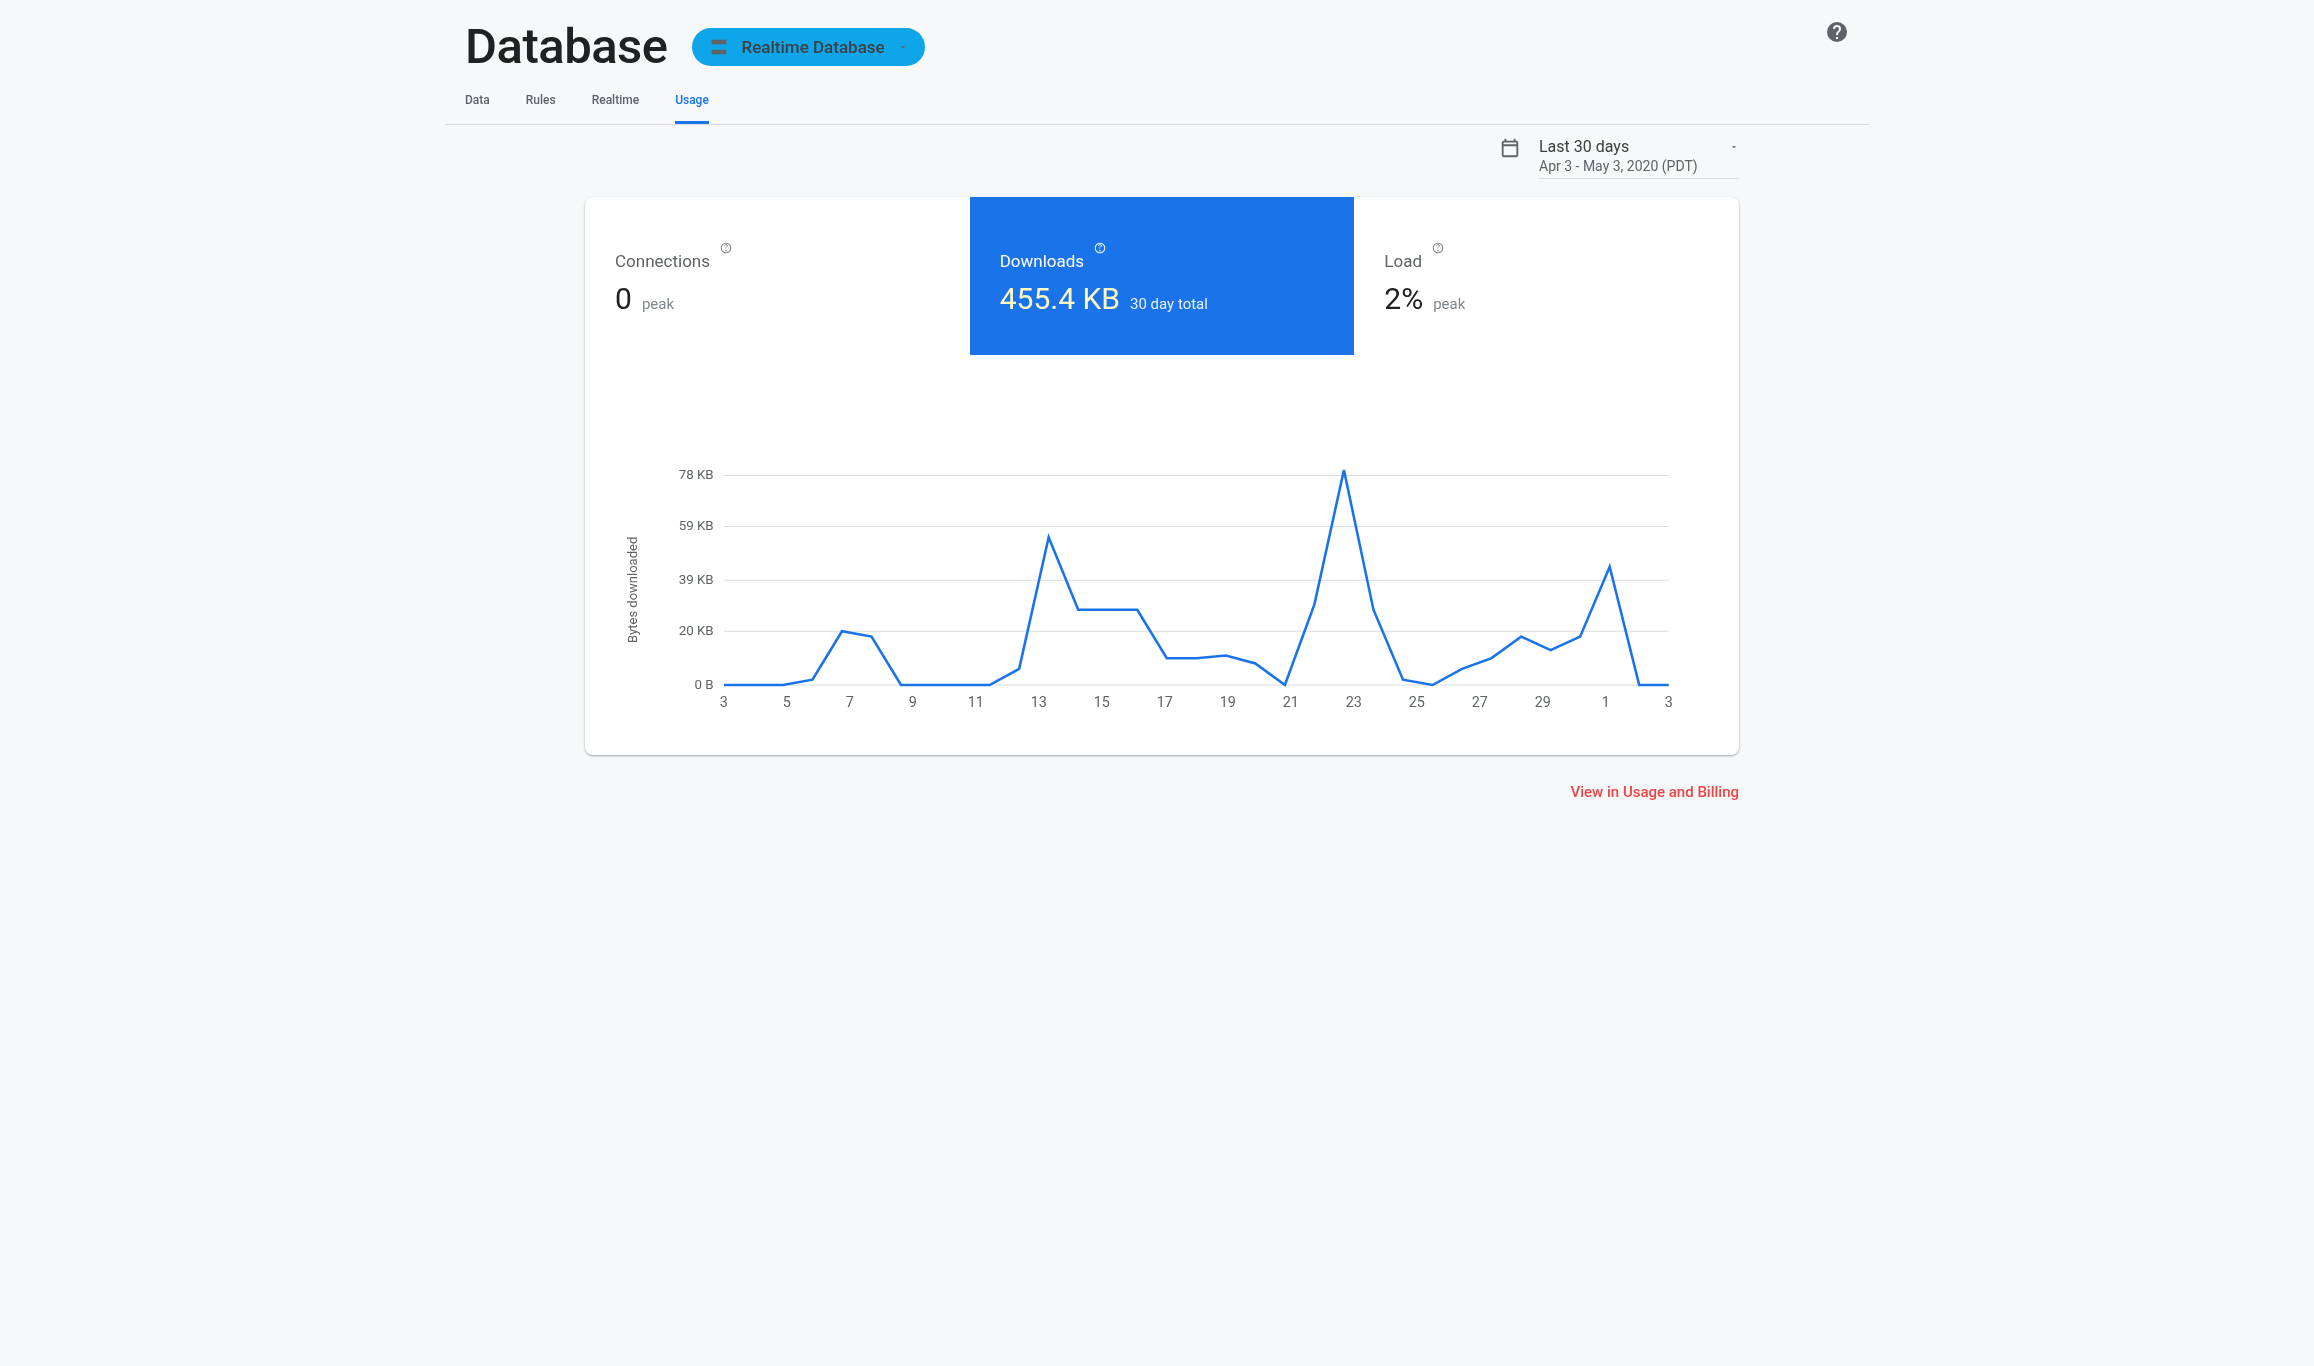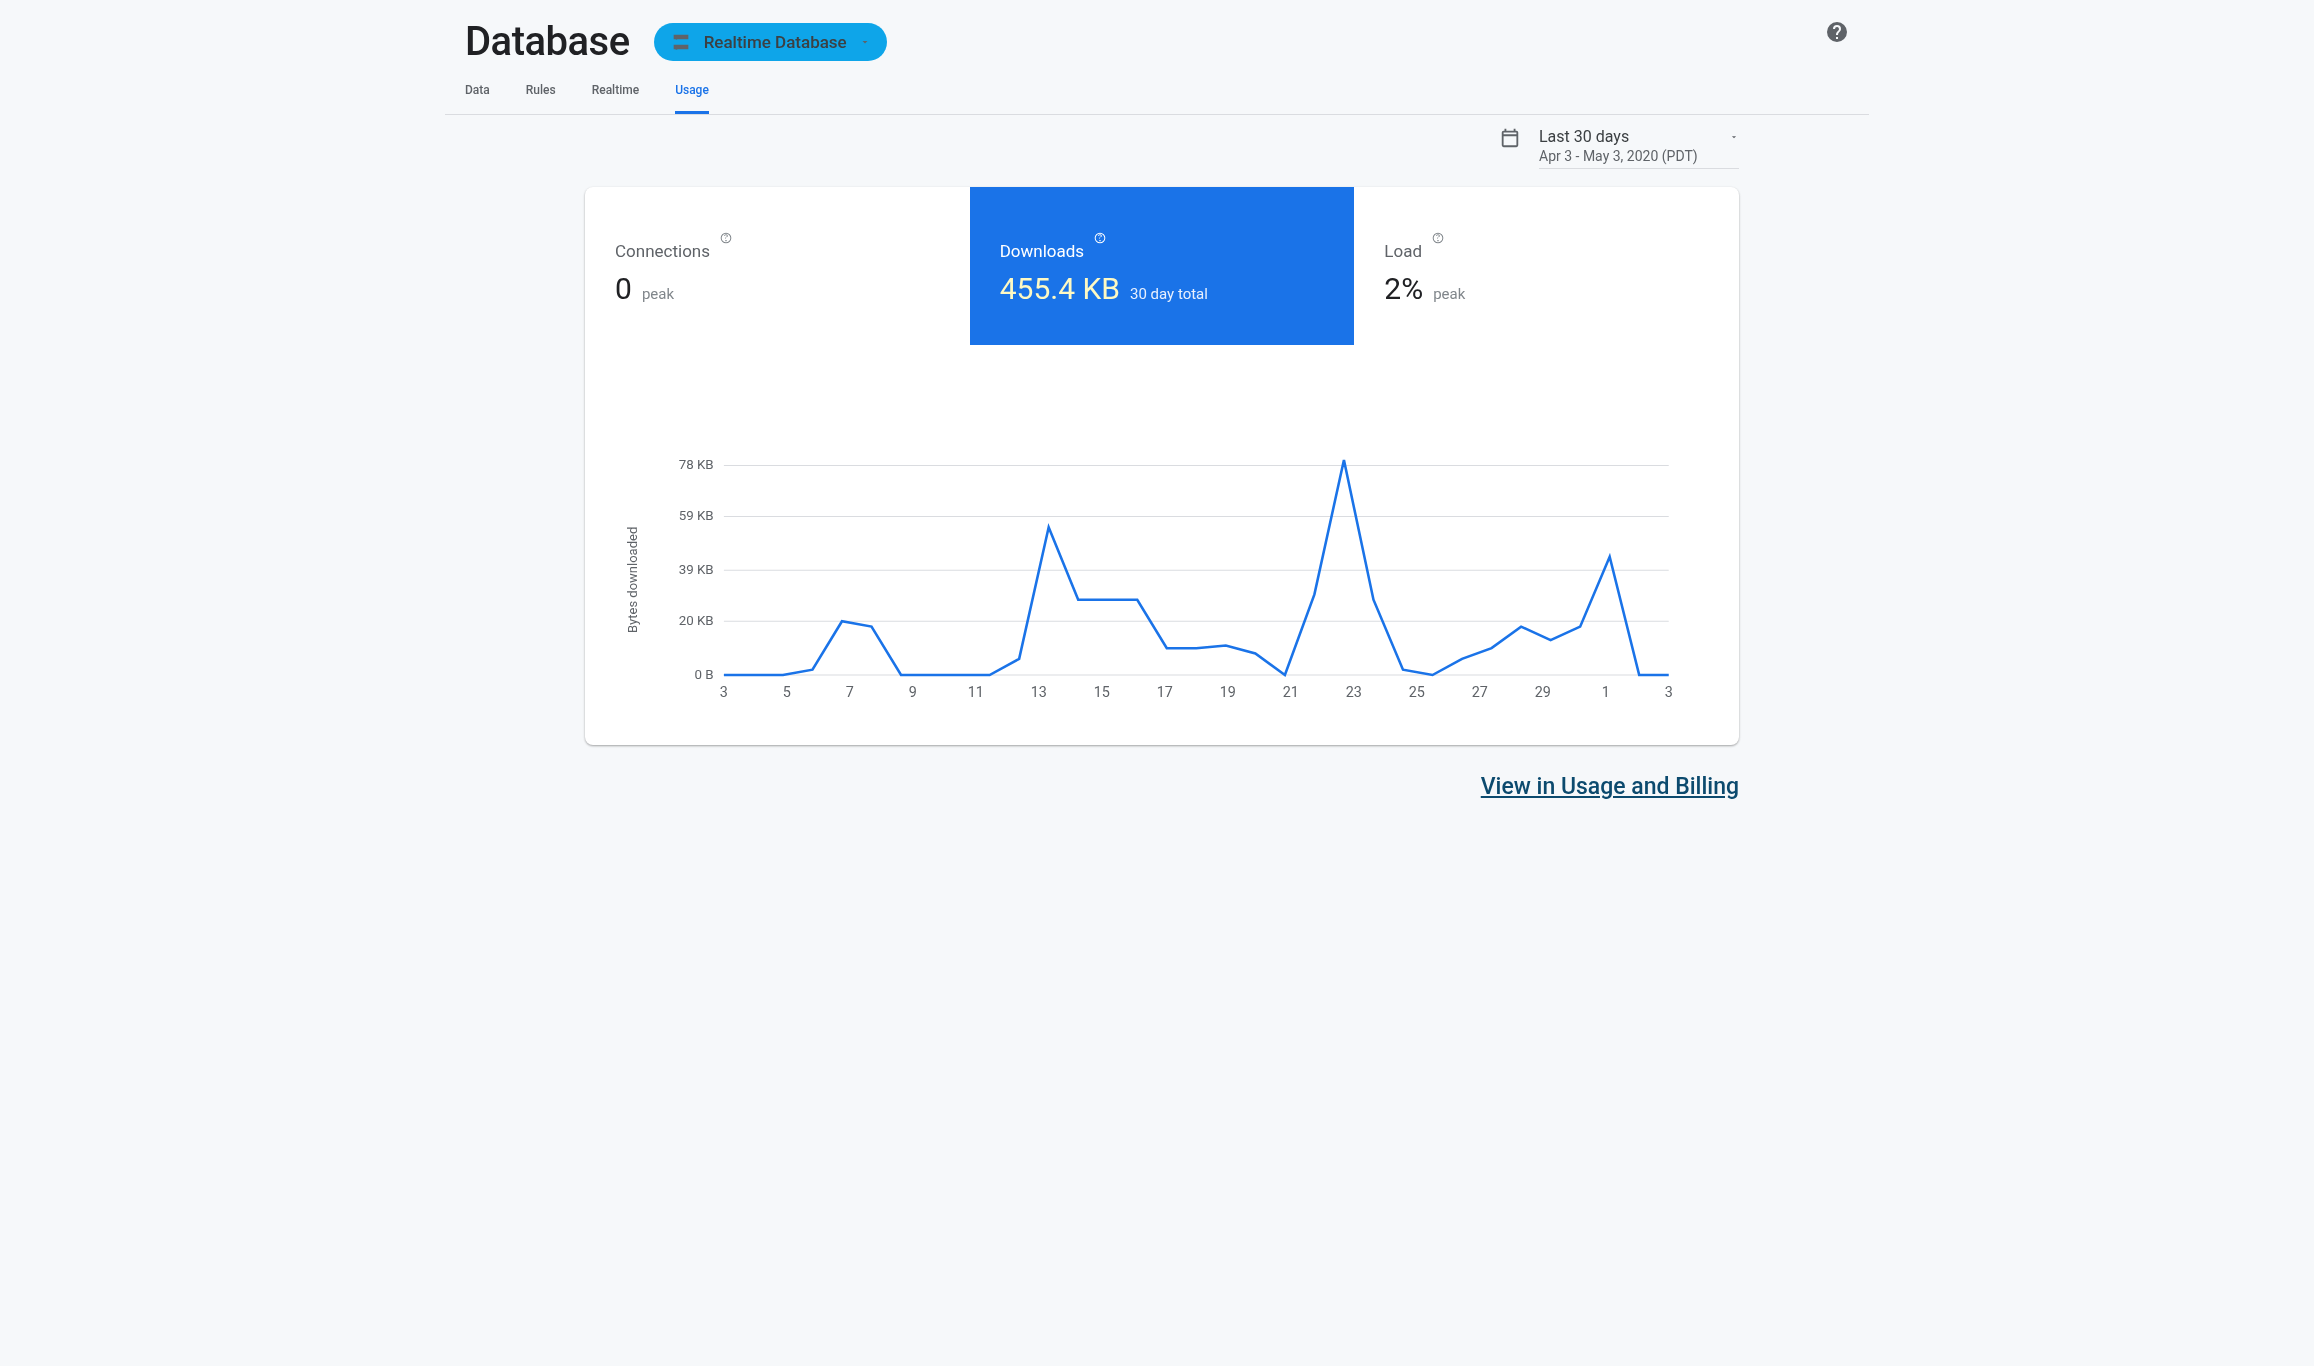--- a/index.html
+++ b/index.html
@@ -1,21 +1,21 @@
 <!DOCTYPE html>
 <html><head>
   <meta charset="utf-8">
   <style>
     * { box-sizing: border-box; margin: 0; padding: 0; font-family: -apple-system, BlinkMacSystemFont, 'Segoe UI', Roboto, sans-serif; }
     body { background: #f6f8fa; color: #202124; }
     .page { width: 1424px; margin: 0 auto; }
 
     
     .header { display: flex; align-items: center; padding: 18px 20px 0 20px; position: relative; }
-    .title { font-size: 40px; font-weight: 500; letter-spacing: -0.5px; margin-right: 24px; }
+    .title { font-size: 49px; font-weight: 500; letter-spacing: -0.5px; margin-right: 24px; }
     .db-selector { display: inline-flex; align-items: center; background: #0ea5e9; border-radius: 22px; padding: 8px 16px; cursor: pointer; }
     .db-selector .db-icon { width: 22px; height: 22px; margin-right: 12px; fill: #5f6368; }
     .db-selector .db-label { font-size: 17px; color: #3c4043; font-weight: 500; margin-right: 12px; }
     .db-selector .chev { width: 12px; height: 12px; fill: #5f6368; }
     .help-btn { position: absolute; right: 20px; top: 20px; width: 24px; height: 24px; cursor: pointer; }
     .help-btn svg { width: 24px; height: 24px; fill: #5f6368; }
 
     
     .tabs { display: flex; gap: 36px; padding: 18px 20px 0 20px; border-bottom: 1px solid #dadce0; }
     .tab { font-size: 12px; color: #5f6368; font-weight: 500; padding-bottom: 14px; cursor: pointer; border-bottom: 3px solid transparent; }
@@ -54,21 +54,21 @@
     .chart-wrap { display: flex; }
     .y-label { writing-mode: vertical-rl; transform: rotate(180deg); font-size: 13px; color: #5f6368; text-align: center; margin-right: 12px; }
     .chart-svg { flex: 1; height: 250px; }
     .grid-line { stroke: #dadce0; stroke-width: 1; }
     .plot-line { stroke: #1a73e8; stroke-width: 2.5; fill: none; }
     .y-tick { font-size: 13px; fill: #5f6368; text-anchor: end; }
     .x-tick { font-size: 14px; fill: #5f6368; text-anchor: middle; }
 
     
     .footer-link { display: flex; justify-content: flex-end; padding: 28px 130px 20px 0; }
-    .footer-link a { color: #0c4a6e; font-size: 23px; font-weight: 500; text-decoration: underline; cursor: pointer; }
+    .footer-link a { color: #ef4444; font-size: 15px; font-weight: 500; cursor: pointer; }
   </style>
 </head>
 <body>
 
 <div class="page">
 
   <div class="header">
     <div class="title">Database</div>
     <div class="db-selector">
       <svg class="db-icon" viewBox="0 0 24 24">

